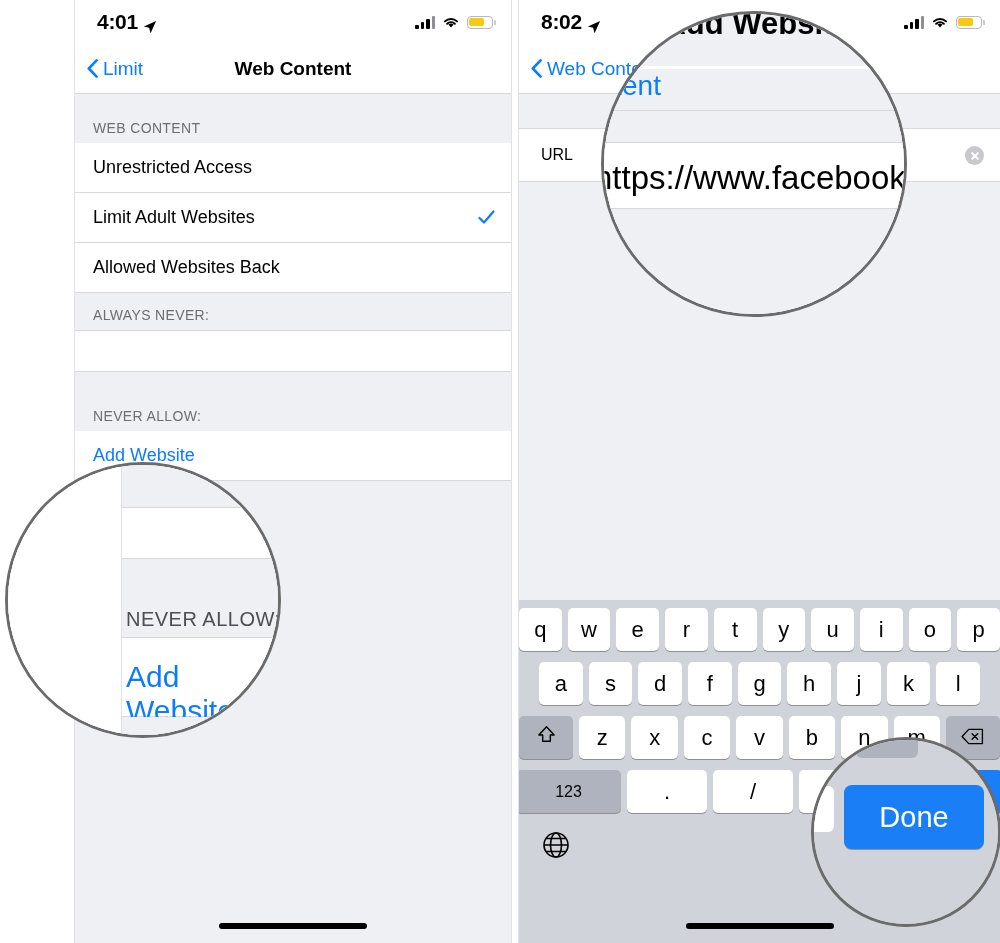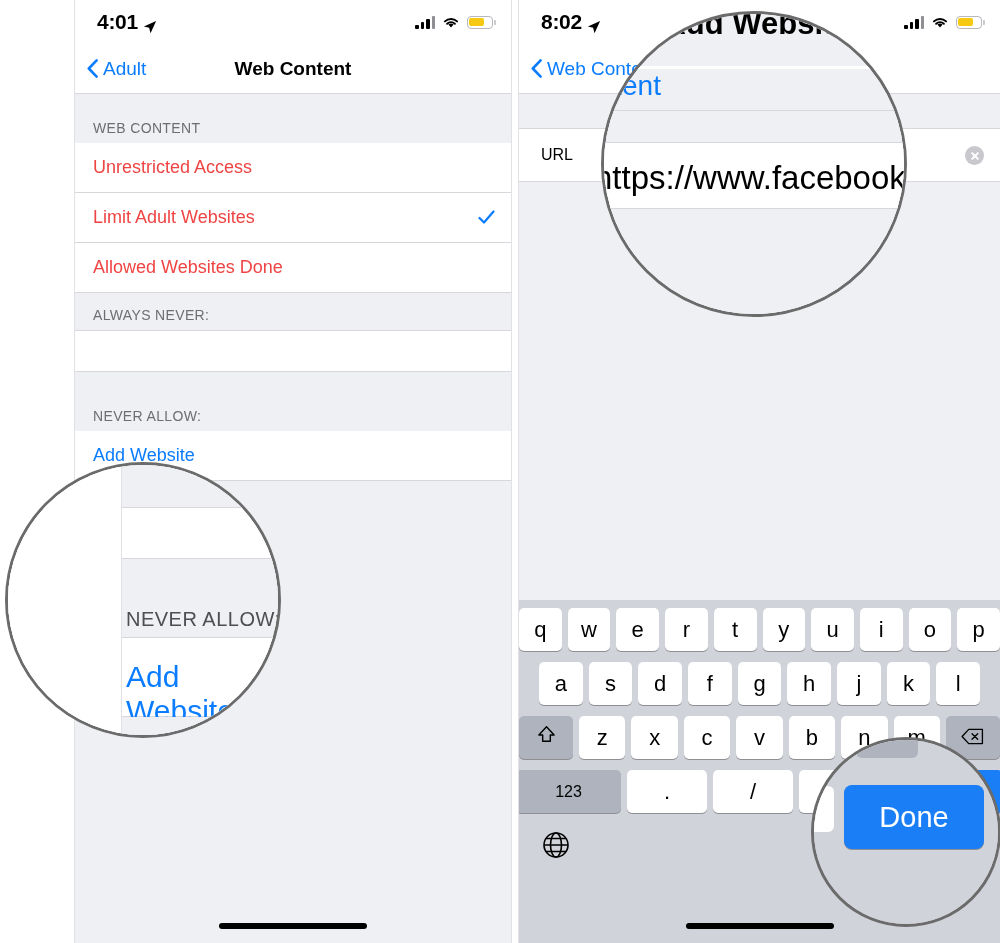--- a/index.html
+++ b/index.html
@@ -60,21 +60,21 @@
 
   
   .scroll { position:relative; }
   .group-head {
     font-size:14px; color:#6d6d72; letter-spacing:0.35px;
     padding: 26px 0 7px 18px; background:#eff0f4;
   }
   .group-head.tight { padding-top: 14px; }
   .cell {
     background:#fff; min-height:50px; display:flex; align-items:center;
-    padding: 0 16px 0 18px; font-size:18px; color:#ef4444;
+    padding: 0 16px 0 18px; font-size:18px; color:#000000;
     border-bottom:1px solid #d7d7dc; position:relative;
   }
   .cell:first-child { border-top:1px solid #d7d7dc; }
   .cell .spacer { flex:1 1 auto; }
   .check { width:17px; height:17px; flex:none; }
   .cell.blue { color:#0a7cff; }
   .footnote {
     font-size:14.5px; line-height:20px; color:#6d6d72;
     padding: 8px 20px 2px 18px; background:#eff0f4;
   }
@@ -176,21 +176,21 @@
       </div>
     </div>
 
     <div class="navbar">
       <div class="nav-back">
         <span class="chev">
           <svg viewBox="0 0 11 19" width="11" height="19">
               <path d="M9.6 1.4 L1.8 9.5 L9.6 17.6" stroke="#0a7cff" stroke-width="2.6" fill="none" stroke-linecap="round" stroke-linejoin="round"></path>
             </svg>
         </span>
-        <span>Adult</span>
+        <span>Limit</span>
       </div>
       <div class="nav-title">Web Content</div>
     </div>
 
     <div class="scroll">
       <div class="group-head">WEB CONTENT</div>
 
       <div class="cell">
         <span>Unrestricted Access</span>
         <span class="spacer"></span>
@@ -200,21 +200,21 @@
         <span>Limit Adult Websites</span>
         <span class="spacer"></span>
         <span class="check">
           <svg viewBox="0 0 17 17" width="17" height="17">
               <path d="M1.5 9 L6 13.5 L15.5 2.5" stroke="#0a7cff" stroke-width="2.2" fill="none" stroke-linecap="round" stroke-linejoin="round"></path>
             </svg>
         </span>
       </div>
 
       <div class="cell">
-        <span>Allowed Websites Done</span>
+        <span>Allowed Websites Back</span>
         <span class="spacer"></span>
       </div>
 
 
       <div class="group-head tight">ALWAYS NEVER:</div>
       <div class="blank-cell"></div>
 
       <div class="gap"></div>
 
       <div class="group-head tight">NEVER ALLOW:</div>

